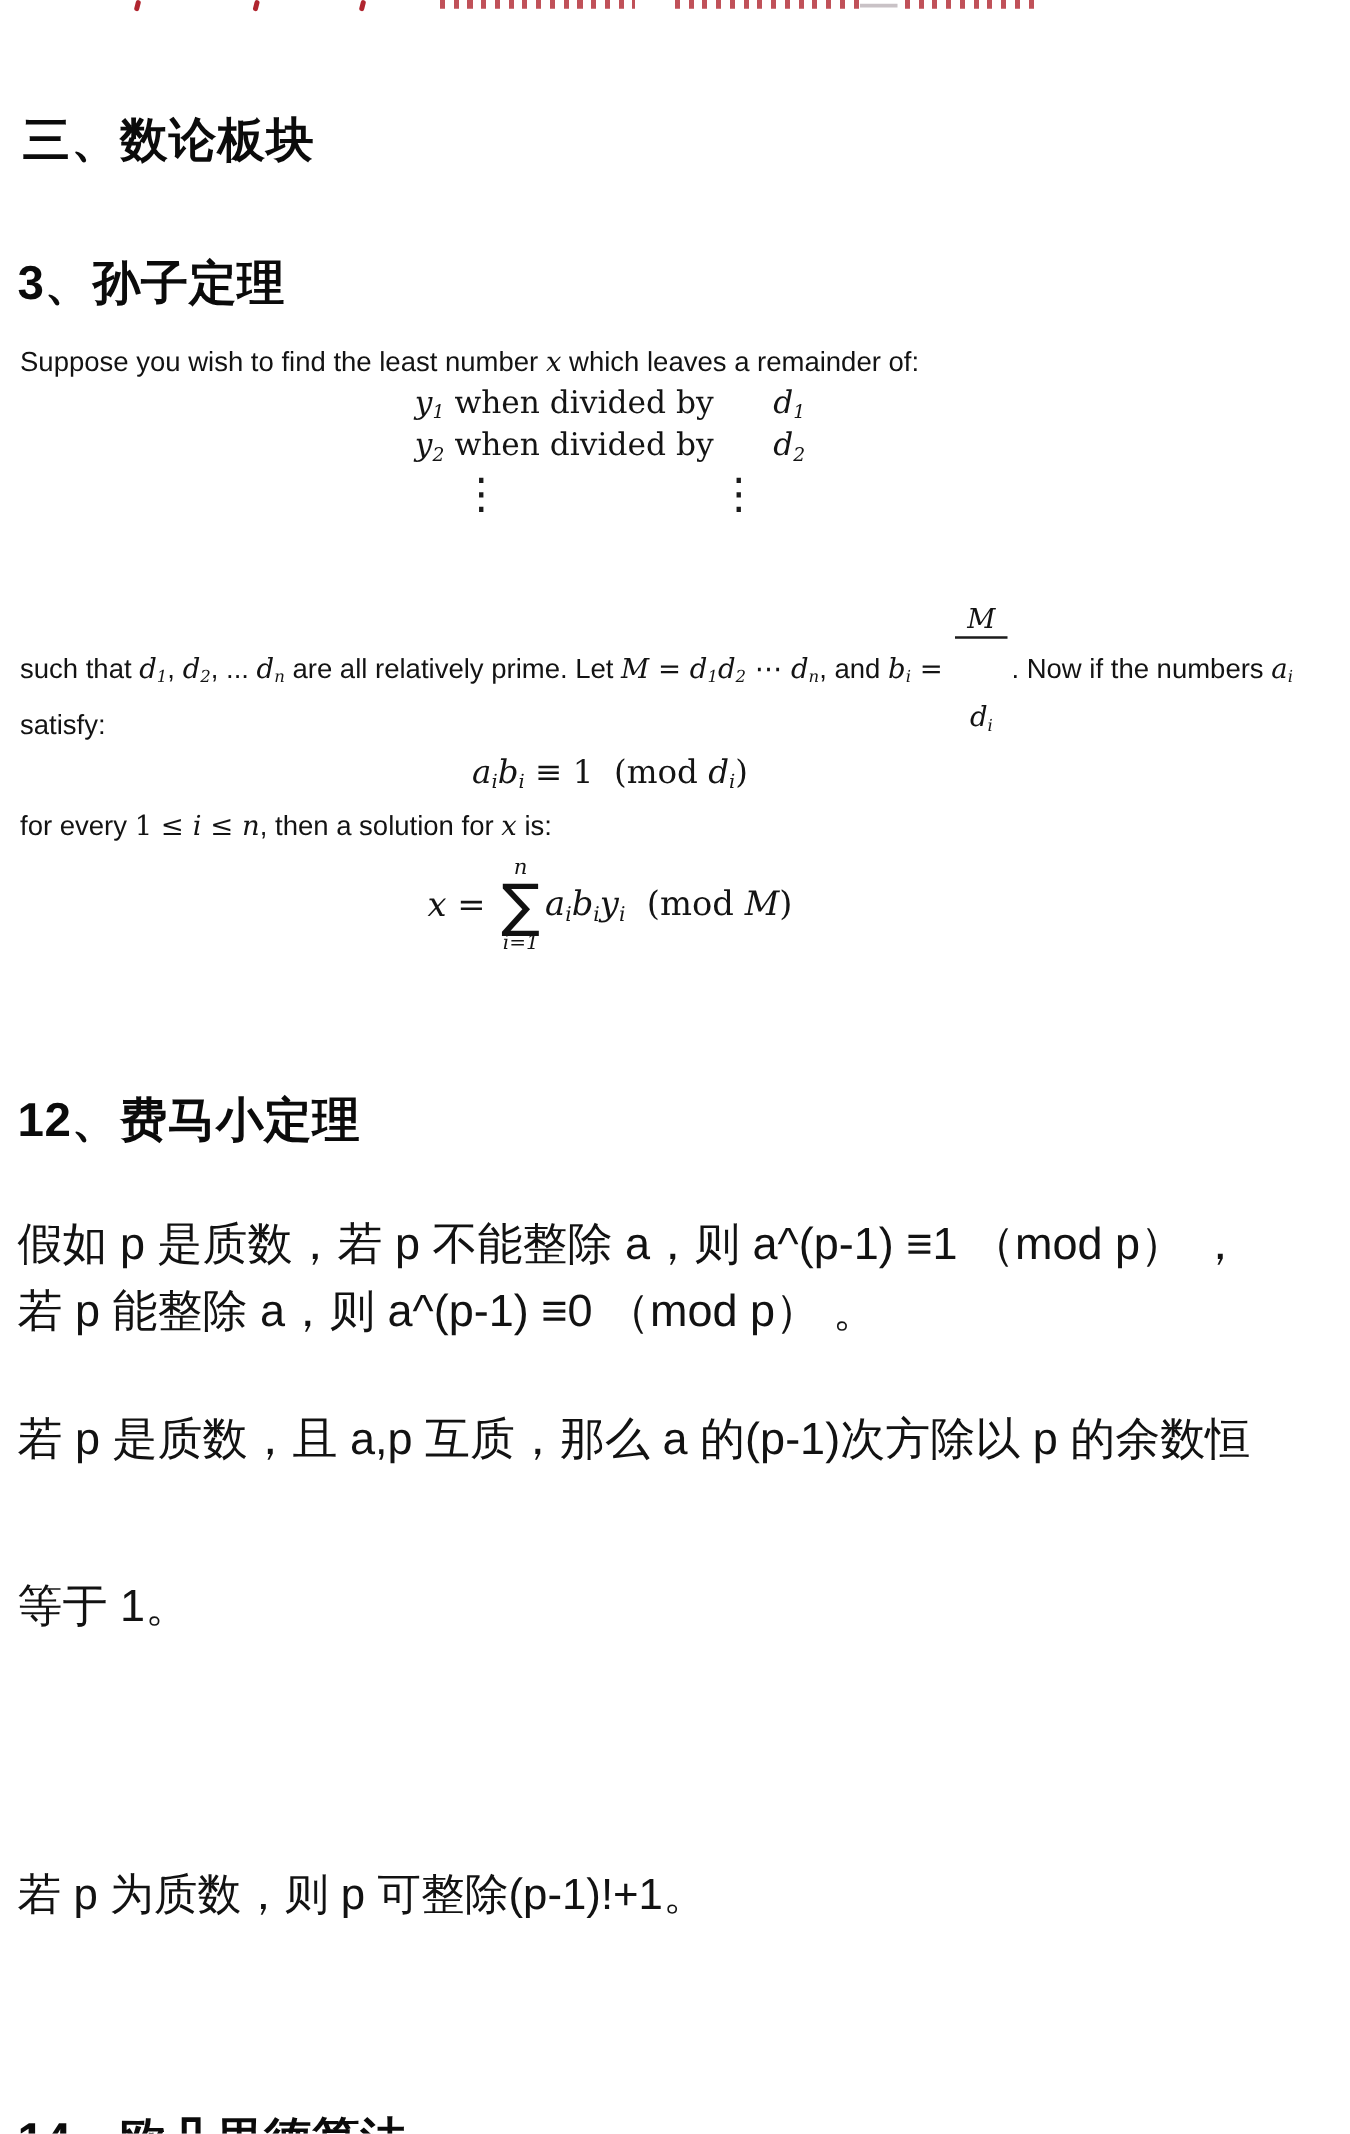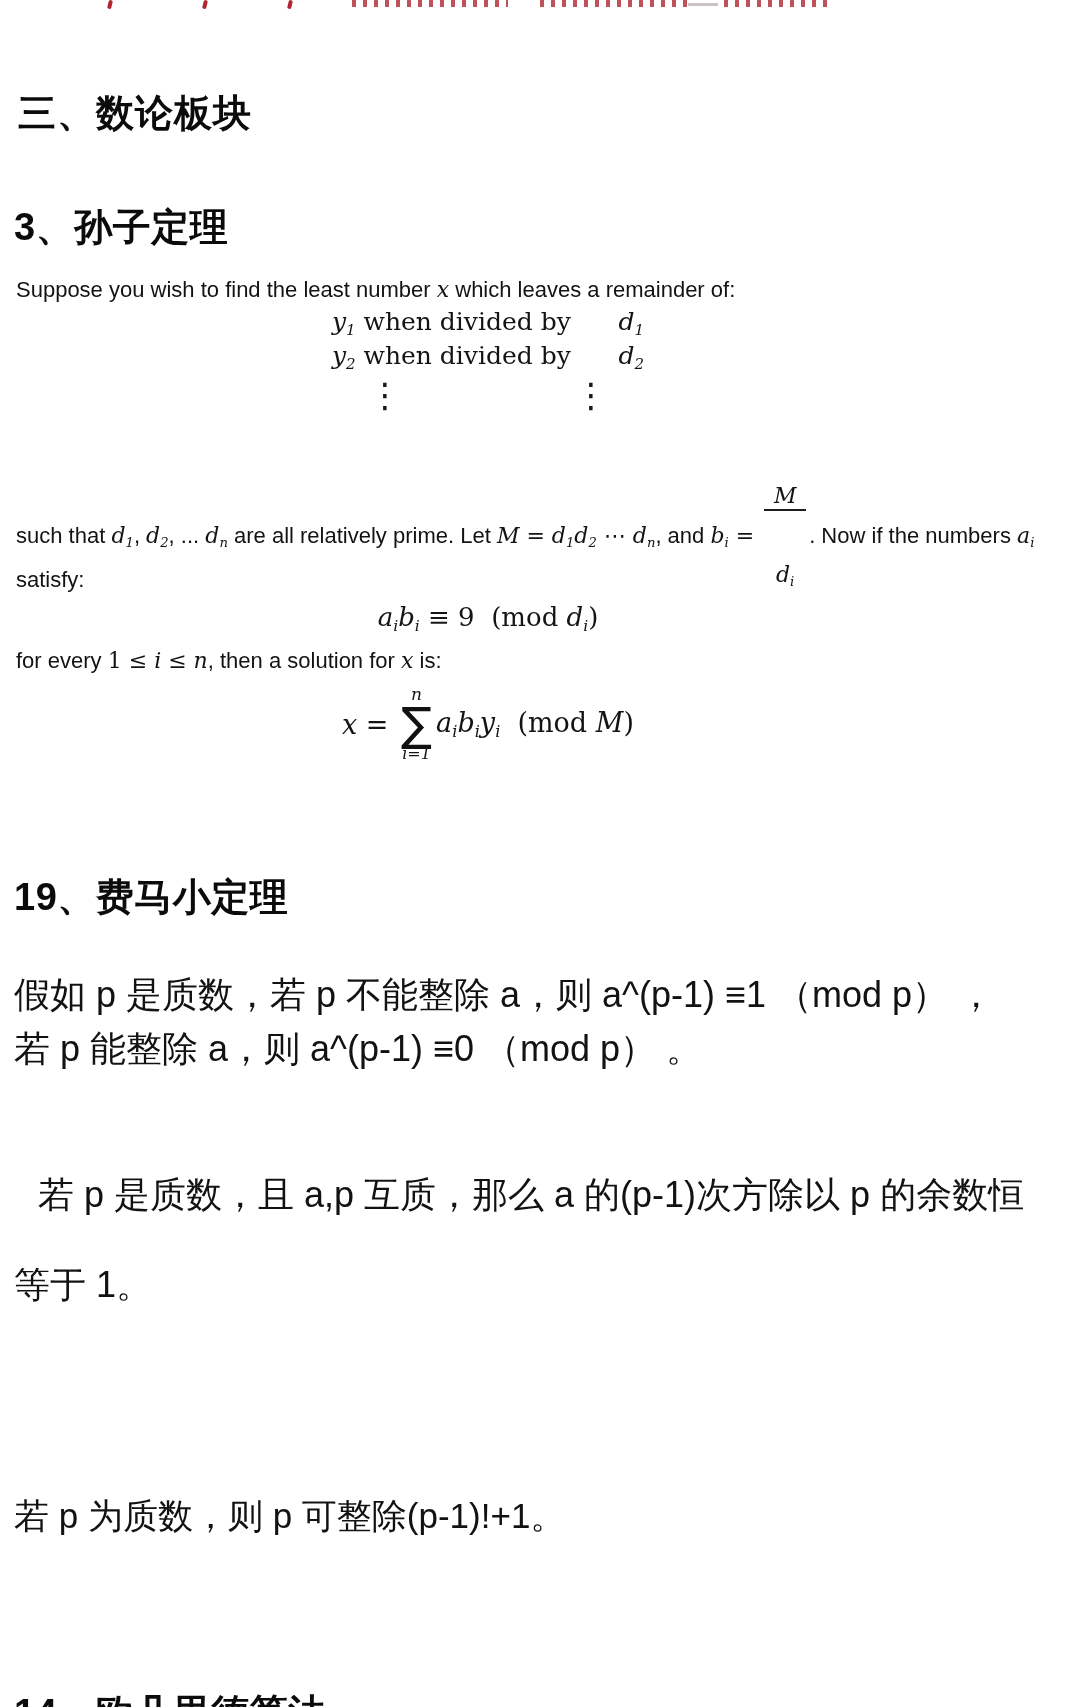--- a/index.html
+++ b/index.html
@@ -82,38 +82,38 @@
     <span><span class="tk-txt">such that </span><span class="tk-it">d</span><span class="tk-sub">1</span><span class="tk-txt">, </span><span class="tk-it">d</span><span class="tk-sub">2</span><span class="tk-txt">, ... </span><span class="tk-it">d</span><span class="tk-sub">n</span><span class="tk-txt"> are all relatively prime. Let </span><span class="tk-it">M</span><span class="tk-rm"> = </span><span class="tk-it">d</span><span class="tk-sub">1</span><span class="tk-it">d</span><span class="tk-sub">2</span><span class="tk-rm"> ⋯ </span><span class="tk-it">d</span><span class="tk-sub">n</span><span class="tk-txt">, and </span><span class="tk-it">b</span><span class="tk-sub">i</span><span class="tk-rm"> = </span></span>
     <span class="frac">
       <span class="fnum">M</span>
       <span class="fden"><span class="tk-it">d</span><span class="tk-sub">i</span></span>
     </span>
     <span><span class="tk-txt">. Now if the numbers </span><span class="tk-it">a</span><span class="tk-sub">i</span></span>
   </div>
 
   <div class="abs en" style="left:16px;top:567px;">satisfy:</div>
 
-  <div class="abs centerline f-cong" style="top:602px;"><span class="tk-it">a</span><span class="tk-sub">i</span><span class="tk-it">b</span><span class="tk-sub">i</span><span class="tk-rm"> ≡ 9  (mod </span><span class="tk-it">d</span><span class="tk-sub">i</span><span class="tk-rm">)</span></div>
+  <div class="abs centerline f-cong" style="top:602px;"><span class="tk-it">a</span><span class="tk-sub">i</span><span class="tk-it">b</span><span class="tk-sub">i</span><span class="tk-rm"> ≡ 1  (mod </span><span class="tk-it">d</span><span class="tk-sub">i</span><span class="tk-rm">)</span></div>
 
   <div class="abs en" style="left:16px;top:648px;"><span class="tk-txt">for every </span><span class="tk-rm">1 ≤ </span><span class="tk-it">i</span><span class="tk-rm"> ≤ </span><span class="tk-it">n</span><span class="tk-txt">, then a solution for </span><span class="tk-it">x</span><span class="tk-txt"> is:</span></div>
 
   <div class="abs sumline" style="top:684px;height:80px;">
     <span class="tk-it">x</span>
     <span class="tk-rm"> = </span>
     <span class="sigma-wrap">
       <span class="sig-top">n</span>
       <span class="sig-mid">∑</span>
       <span class="sig-bot">i=1</span>
     </span>
     <span><span class="tk-it">a</span><span class="tk-sub">i</span><span class="tk-it">b</span><span class="tk-sub">i</span><span class="tk-it">y</span><span class="tk-sub">i</span><span class="tk-rm">  (mod </span><span class="tk-it">M</span><span class="tk-rm">)</span></span>
   </div>
 
-  <h2 class="abs h-item" style="left:14px;top:876px;">19、费马小定理</h2>
+  <h2 class="abs h-item" style="left:14px;top:876px;">12、费马小定理</h2>
   <div class="abs cn" style="left:14px;top:944px;margin-top:28px;">假如 p 是质数，若 p 不能整除 a，则 a^(p-1) ≡1 （mod p） ，</div>
   <div class="abs cn" style="left:14px;top:1026px;">若 p 能整除 a，则 a^(p-1) ≡0 （mod p） 。</div>
-  <div class="abs cn" style="left:14px;top:1172px;margin-left:24px;">若 p 是质数，且 a,p 互质，那么 a 的(p-1)次方除以 p 的余数恒</div>
+  <div class="abs cn" style="left:14px;top:1128px;">若 p 是质数，且 a,p 互质，那么 a 的(p-1)次方除以 p 的余数恒</div>
   <div class="abs cn" style="left:14px;top:1262px;">等于 1。</div>
 
   <div class="abs cn" style="left:14px;top:1493px;font-size:35px;">若 p 为质数，则 p 可整除(p-1)!+1。</div>
 
   <h2 class="abs h-item" style="left:14px;top:1650px;margin-top:42px;">14、欧几里德算法</h2>
 
 </div>
 
 </body></html>

